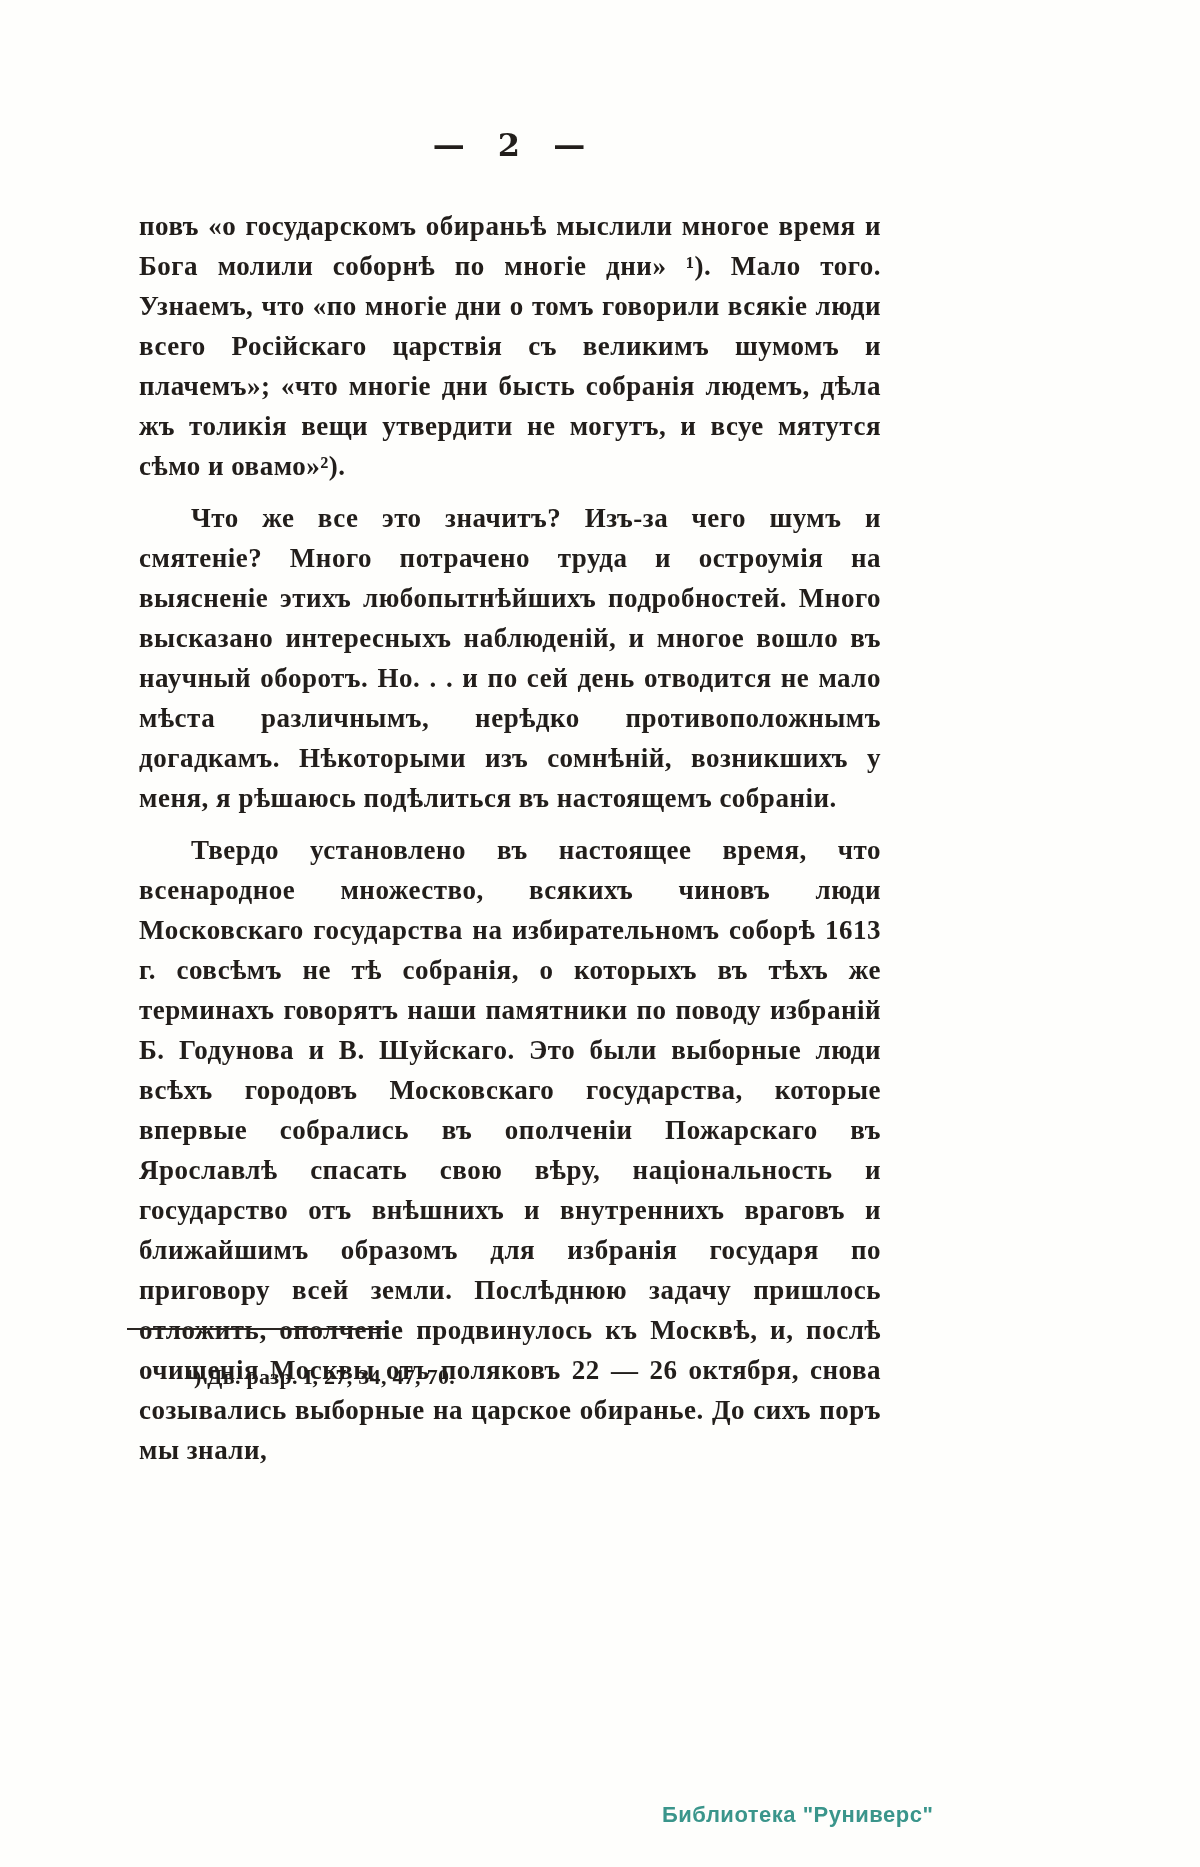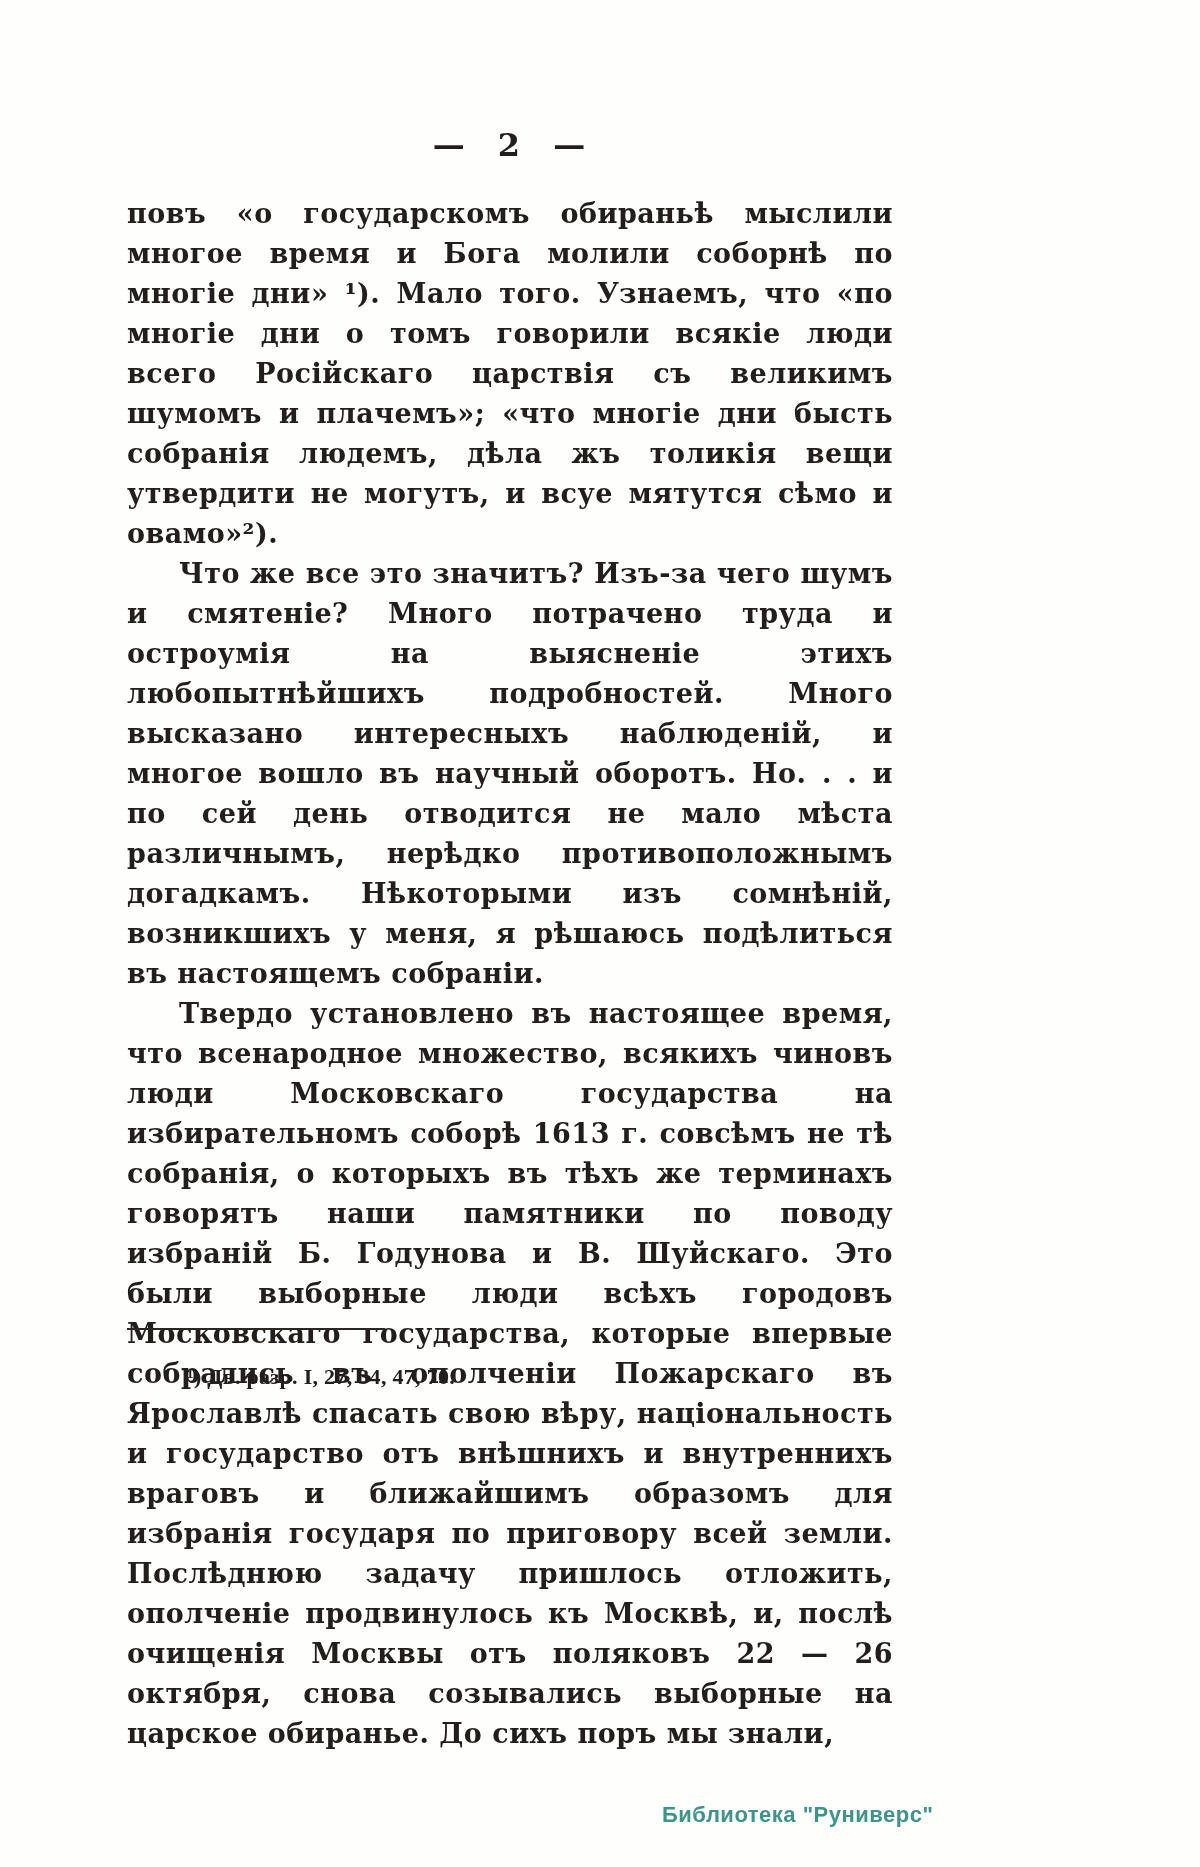--- a/index.html
+++ b/index.html
@@ -36,22 +36,23 @@
     top: 194px;
     left: 127px;
     width: 766px;
     font-size: 27px;
     line-height: 40px;
     font-weight: bold;
     text-align: justify;
     letter-spacing: 0.5px;
   }
   .text-block p {
-    margin: 0;
+    margin: 12px;
     text-indent: 52px;
+    font-family: Liberation Serif, serif;
   }
   .text-block p.no-indent {
     text-indent: 0;
   }
   .footnote-divider {
     position: absolute;
     top: 1328px;
     left: 127px;
     width: 258px;
     height: 0;

